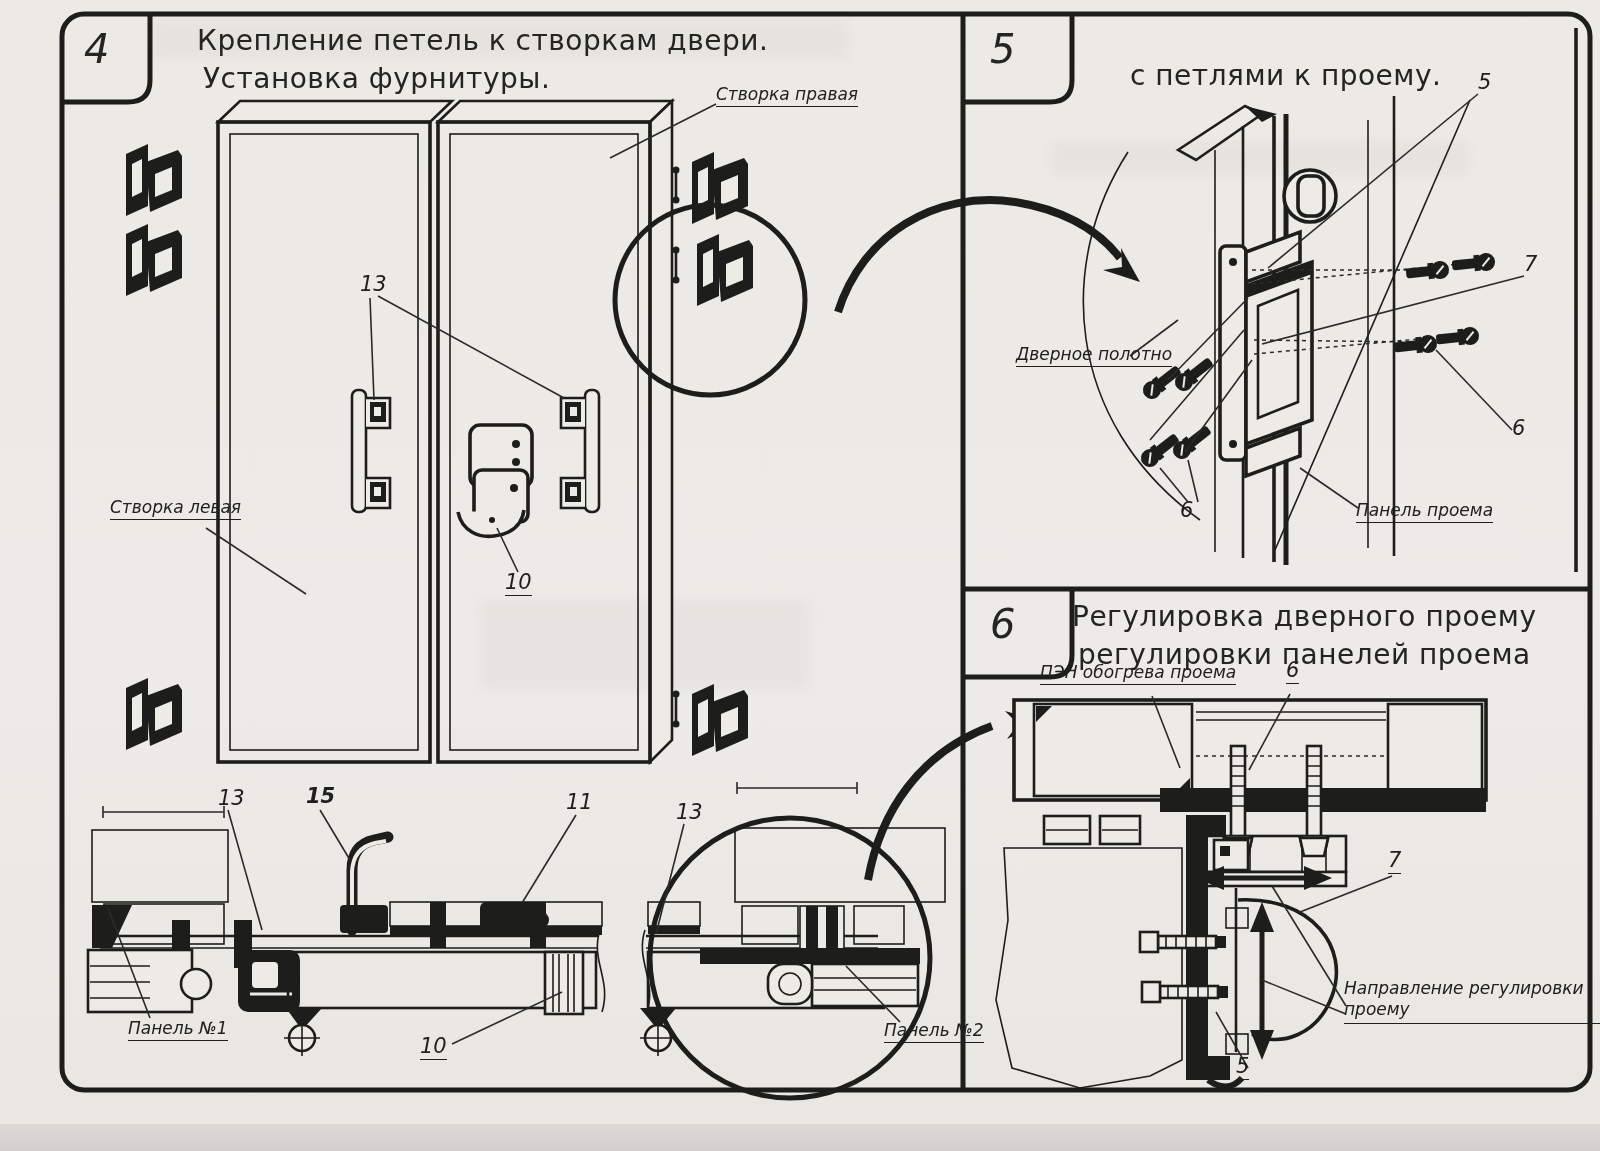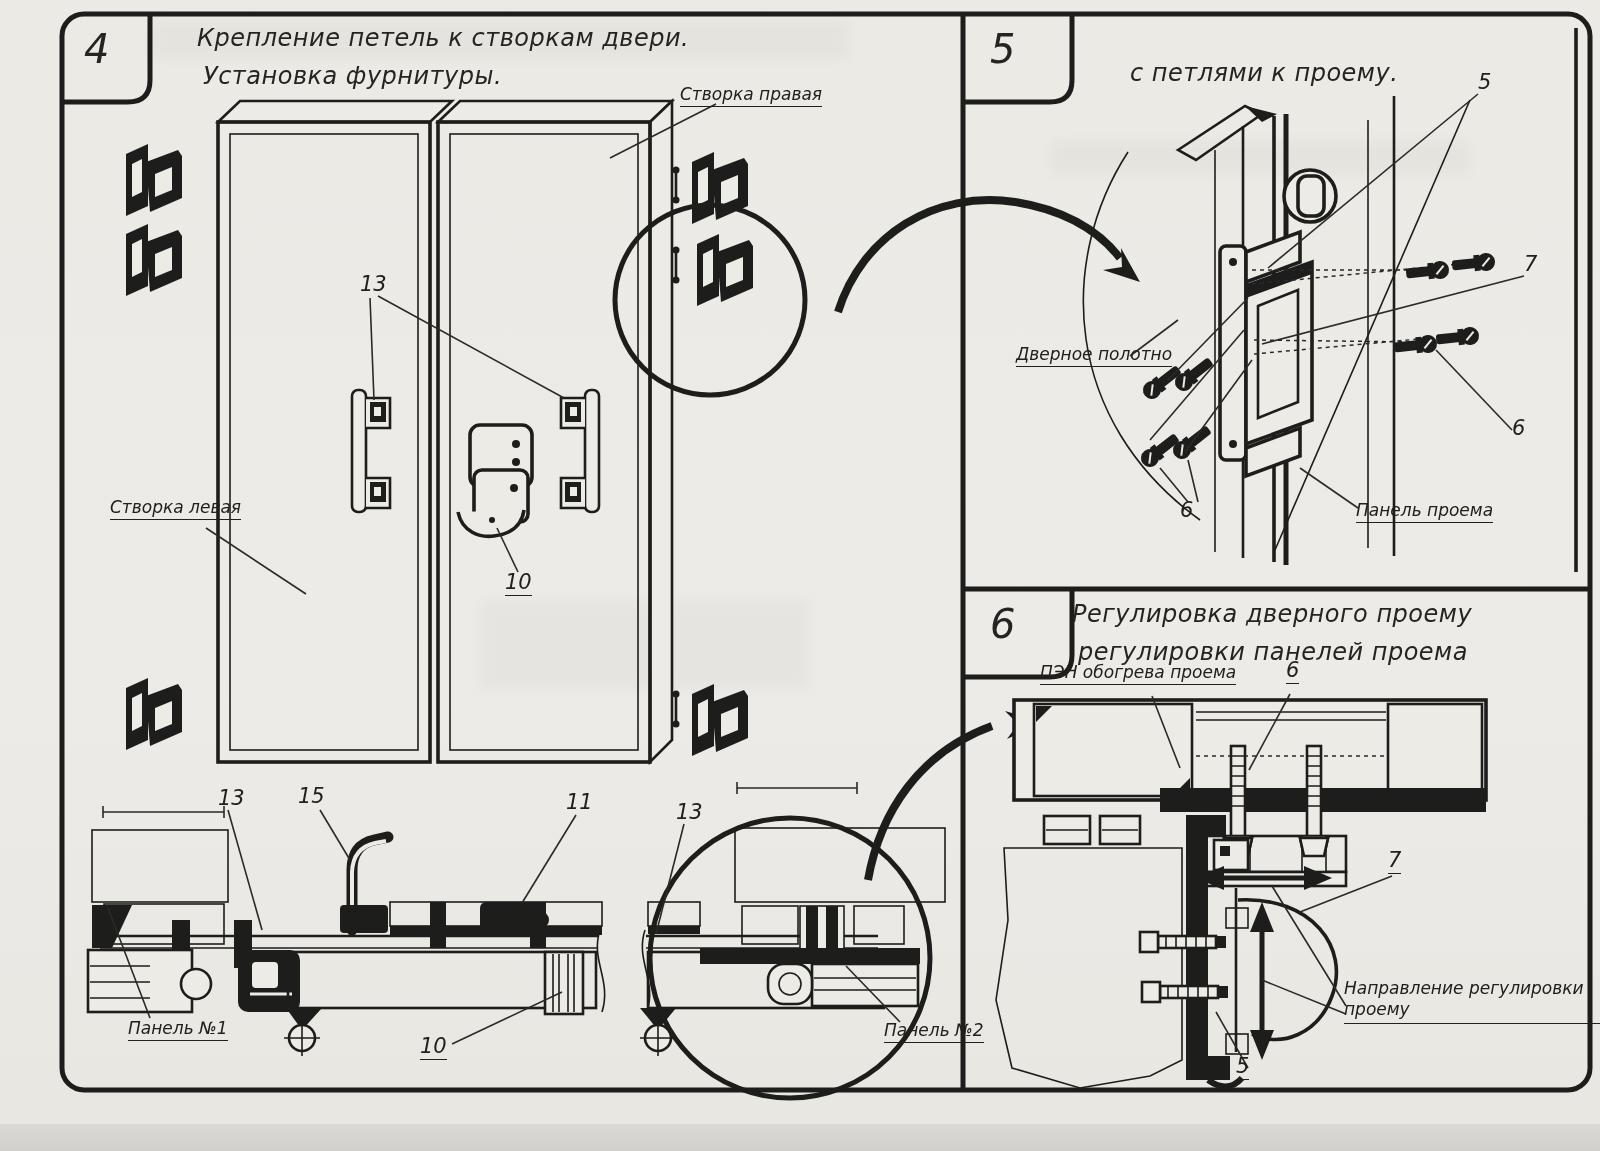--- a/index.html
+++ b/index.html
@@ -5,21 +5,21 @@
   html,body{margin:0;padding:0;background:#c9c7c3;}
   .page{position:relative;width:1600px;height:1151px;overflow:hidden;
         background:linear-gradient(180deg,#eceae5 0%,#edebe7 60%,#e9e7e2 96%);
         font-family:"DejaVu Sans",sans-serif;color:#1d1d1b;}
   .scanstrip{position:absolute;left:0;top:1124px;width:1600px;height:27px;
         background:linear-gradient(180deg,#dbd9d5,#d2d0cc);}
   .lbl{position:absolute;font-style:italic;font-size:17px;line-height:1.25;
        white-space:nowrap;color:#20201e;}
   .u{border-bottom:1.6px solid #20201e;padding-bottom:1px;}
   .callout{position:absolute;font-style:italic;font-size:21px;color:#20201e;}
-  .title{position:absolute;font-style:italic;font-size:24px;letter-spacing:.5px;color:#242422;}
+  .title{position:absolute;font-size:28px;letter-spacing:.5px;color:#242422;}
   .num{position:absolute;font-style:italic;font-size:40px;color:#242422;}
   svg{position:absolute;left:0;top:0;}
   svg .k1{stroke:#1d1d1b;stroke-width:1.6;fill:none;}
   svg .k2{stroke:#1d1d1b;stroke-width:2.6;fill:none;}
   svg .k3{stroke:#1d1d1b;stroke-width:3.6;fill:none;}
   svg .k5{stroke:#1d1d1b;stroke-width:5;fill:none;}
   svg .fi{fill:#1d1d1b;stroke:none;}
   svg .fp{fill:#edebe6;}
   svg .lead{stroke:#2a2a28;stroke-width:1.6;fill:none;}
   svg .dash{stroke:#2a2a28;stroke-width:1.5;fill:none;stroke-dasharray:4 4;}
@@ -349,26 +349,26 @@
   <div class="num" style="left:84px;top:26px;">4</div>
   <div class="num" style="left:990px;top:26px;">5</div>
   <div class="num" style="left:990px;top:601px;">6</div>
 
   <div class="title" style="left:197px;top:24px;">Крепление петель к створкам двери.</div>
   <div class="title" style="left:203px;top:62px;">Установка фурнитуры.</div>
   <div class="title" style="left:1130px;top:59px;">с петлями к проему.</div>
   <div class="title" style="left:1072px;top:600px;">Регулировка дверного проему</div>
   <div class="title" style="left:1078px;top:638px;">регулировки панелей проема</div>
 
-  <div class="lbl u" style="left:680px;top:84px;font-style:italic;">Створка правая</div>
+  <div class="lbl u" style="left:716px;top:84px;font-style:italic;">Створка правая</div>
   <div class="lbl u" style="left:110px;top:497px;text-align:center;">Створка левая</div>
   <div class="callout" style="left:360px;top:272px;">13</div>
   <div class="callout u" style="left:505px;top:570px;">10</div>
   <div class="callout" style="left:218px;top:786px;">13</div>
-  <div class="callout" style="left:298px;top:784px;">15</div>
+  <div class="callout" style="left:306px;top:784px;font-weight:bold;">15</div>
   <div class="callout" style="left:566px;top:790px;">11</div>
   <div class="callout" style="left:676px;top:800px;">13</div>
   <div class="lbl u" style="left:128px;top:1018px;">Панель №1</div>
   <div class="callout u" style="left:420px;top:1034px;">10</div>
   <div class="lbl u" style="left:884px;top:1020px;">Панель №2</div>
 
   <div class="lbl u" style="left:1016px;top:344px;">Дверное полотно</div>
   <div class="lbl u" style="left:1356px;top:500px;">Панель проема</div>
   <div class="callout" style="left:1478px;top:70px;">5</div>
   <div class="callout" style="left:1524px;top:252px;">7</div>

